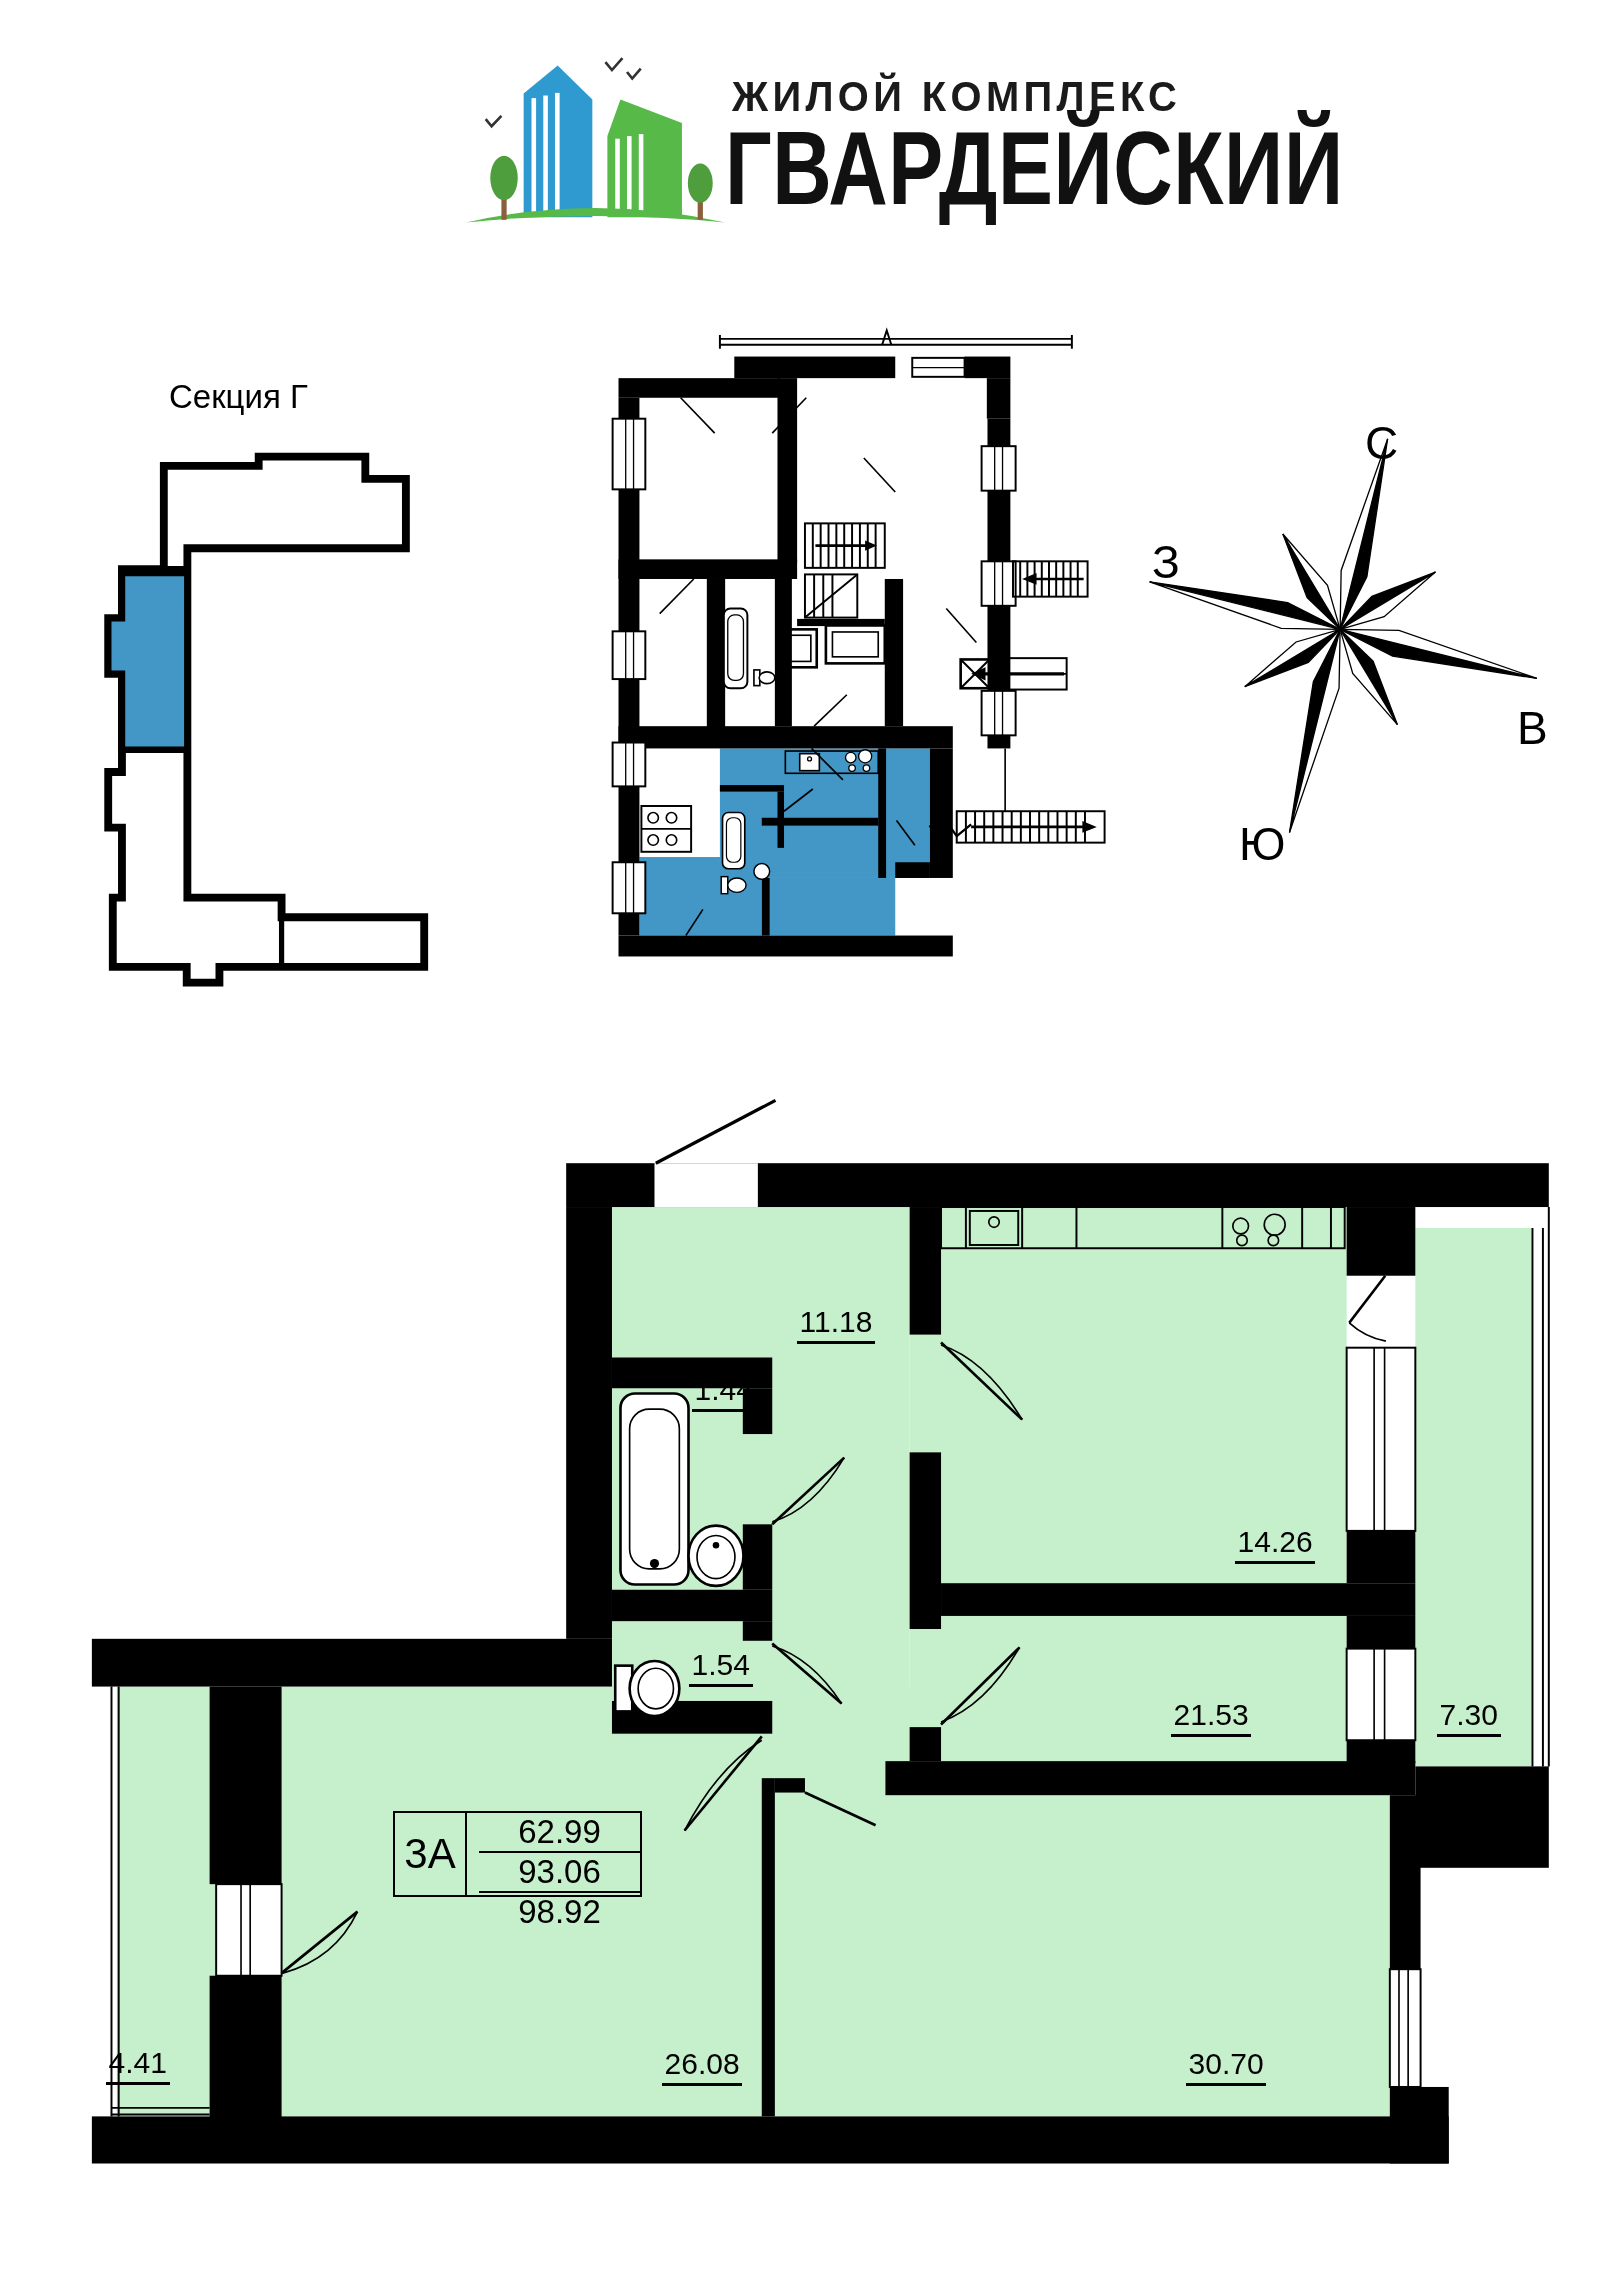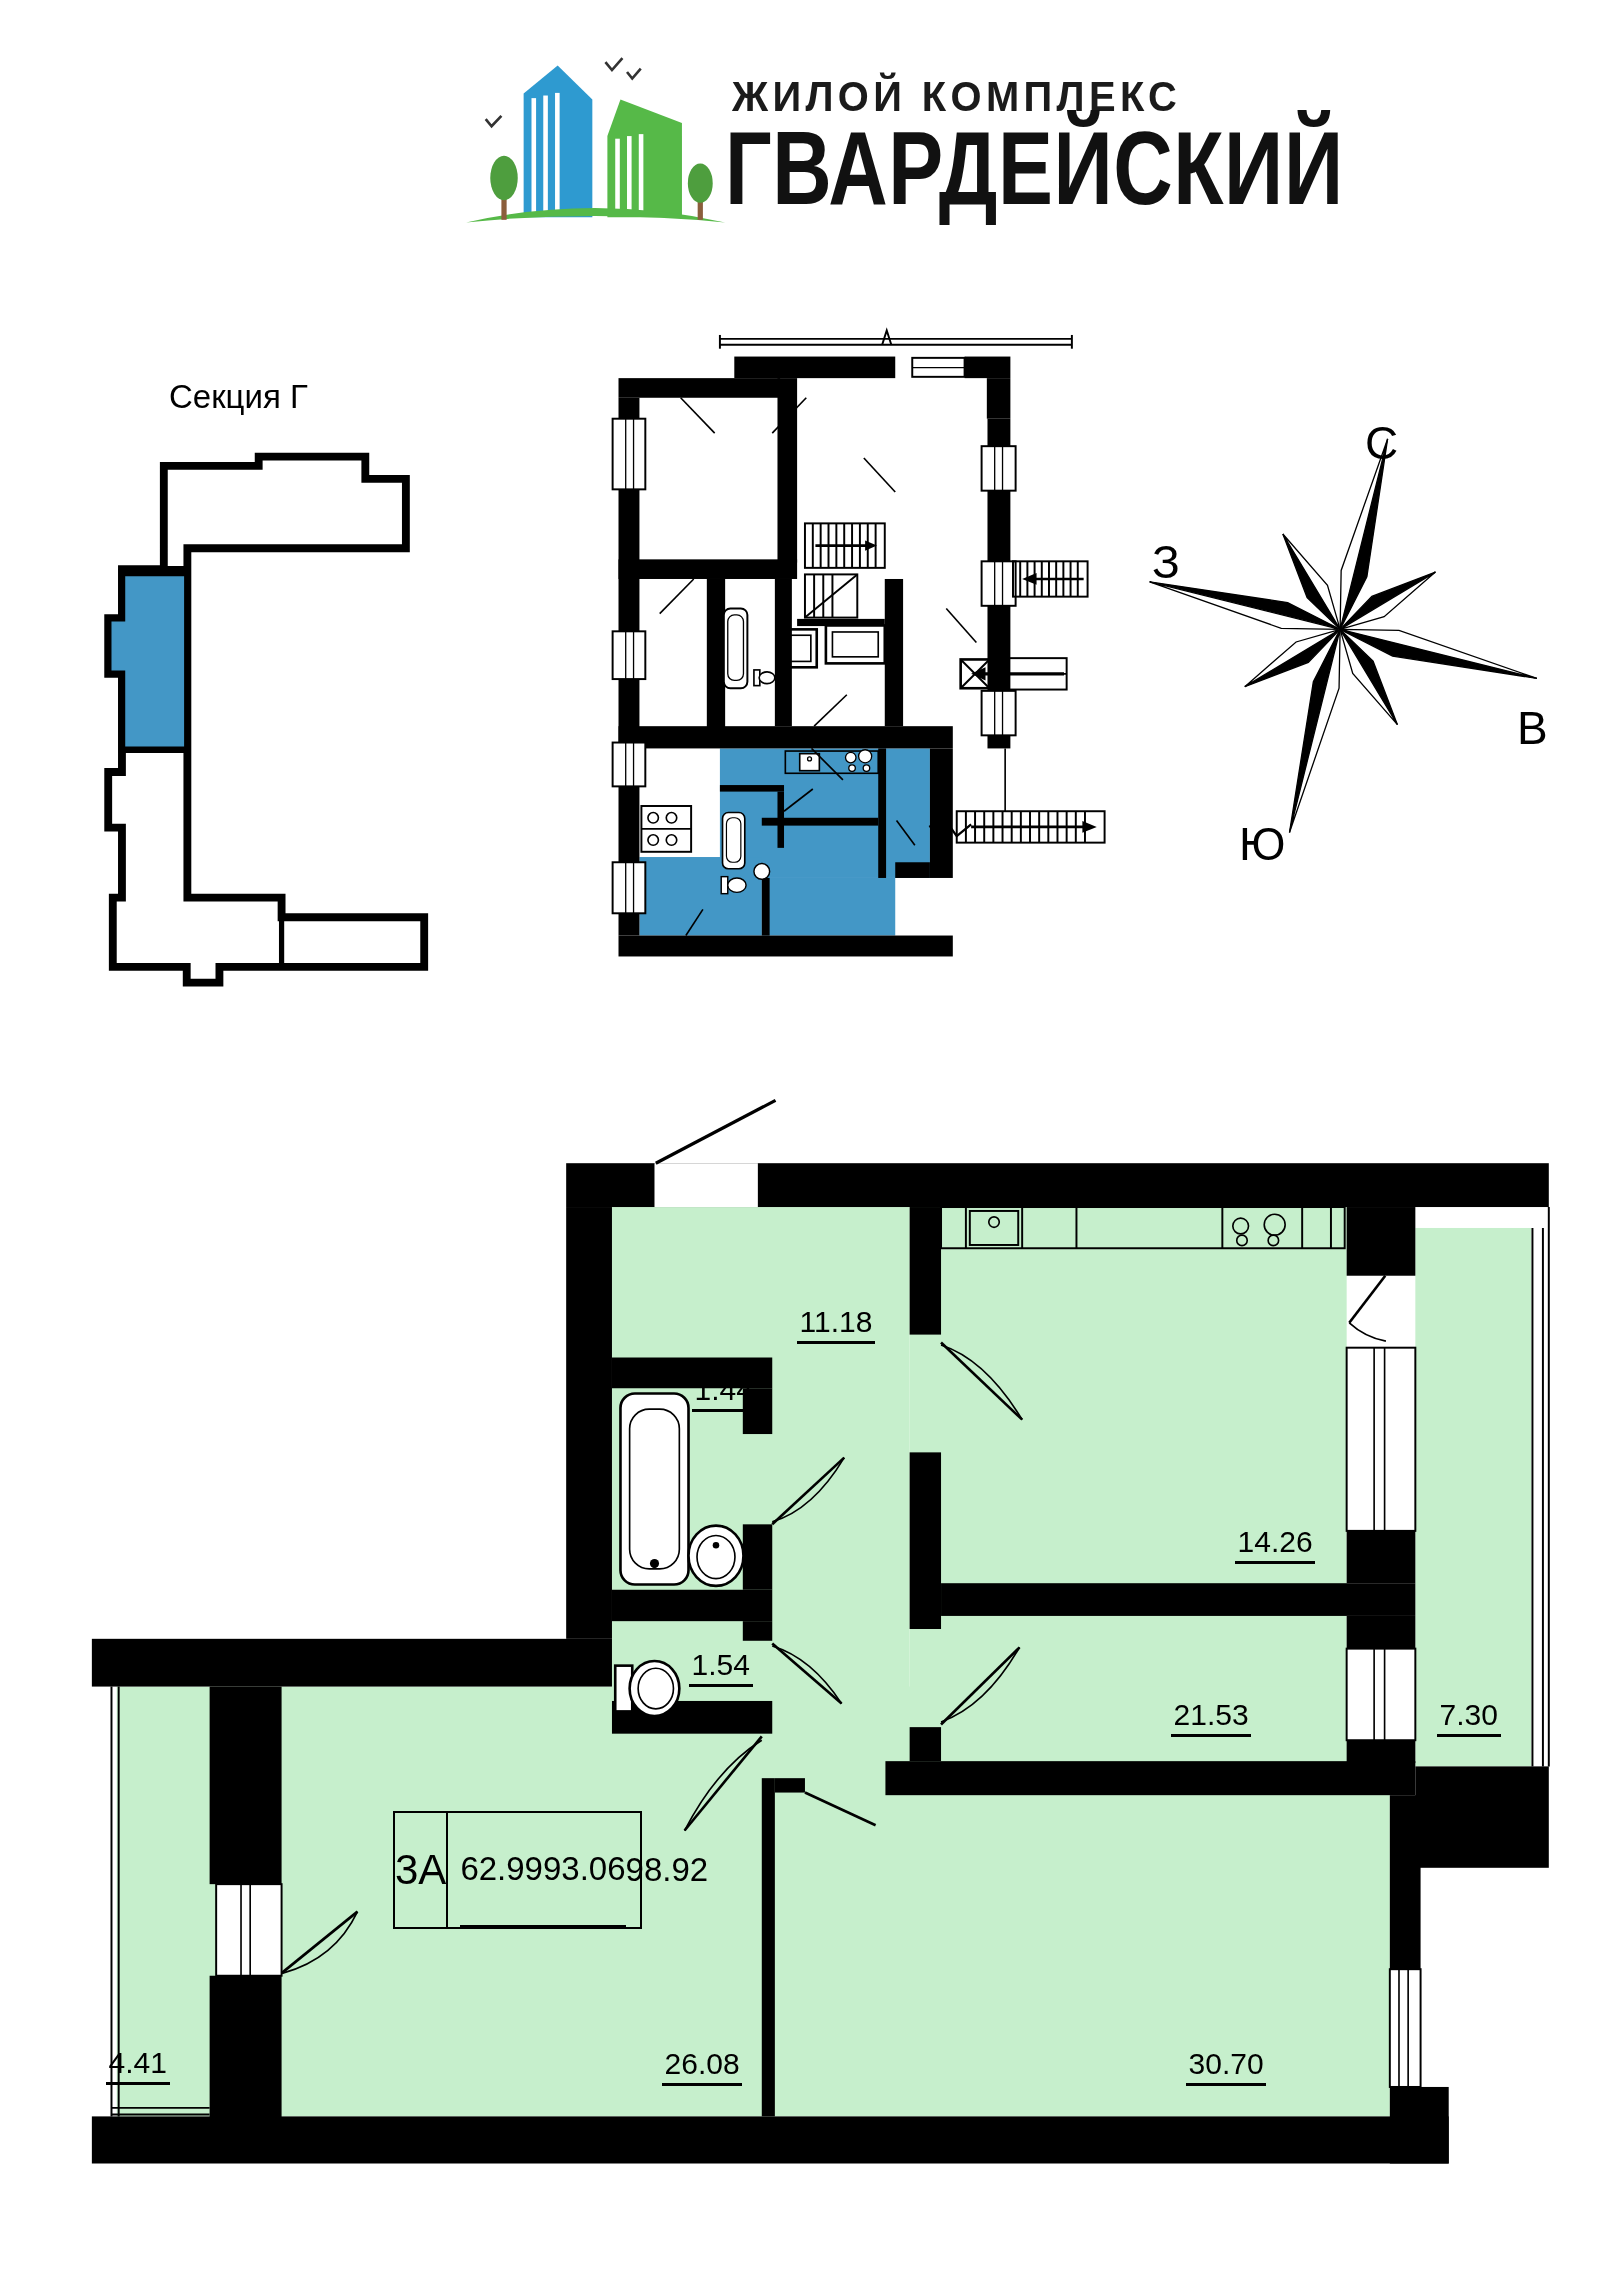--- a/index.html
+++ b/index.html
@@ -10,25 +10,25 @@
             letter-spacing:4.6px;color:#1b1b1b;transform:scaleX(.95);transform-origin:left top;white-space:nowrap;}
   .logo-title{position:absolute;left:725px;top:110px;font-size:103px;font-weight:800;
             color:#111;transform:scaleX(.80);transform-origin:left top;letter-spacing:0.7px;white-space:nowrap;}
   .section-label{position:absolute;left:169px;top:378px;font-size:33px;color:#000;white-space:nowrap;}
   
   .comp{position:absolute;font-size:46px;color:#000;}
   
   .mlabel{position:absolute;font-size:30px;font-weight:500;color:#000;text-align:right;
           border-bottom:3.3px solid #000;padding:0 2.6px 2px 2.6px;white-space:nowrap;}
   
-  .apt-table{position:absolute;left:393px;top:1811px;width:249px;height:118px;
+  .apt-table{position:absolute;left:393px;top:1811px;width:249px;height:86px;
              border:2.6px solid #000;box-sizing:border-box;display:flex;}
   .apt-type{width:72px;border-right:2.6px solid #000;box-sizing:border-box;display:flex;
             align-items:center;justify-content:center;font-size:42px;}
-  .apt-vals{flex:1;display:flex;margin-left:12px;}
+  .apt-vals{flex:1;display:flex;flex-direction:column;margin-left:12px;}
   .apt-row{flex:1;display:flex;align-items:center;justify-content:center;font-size:33px;
            border-bottom:2.6px solid #000;box-sizing:border-box;}
   .apt-row:last-child{border-bottom:none;}
   svg{position:absolute;left:0;top:0;}
 </style>
 </head>
 <body>
 
 <div class="page">
 

